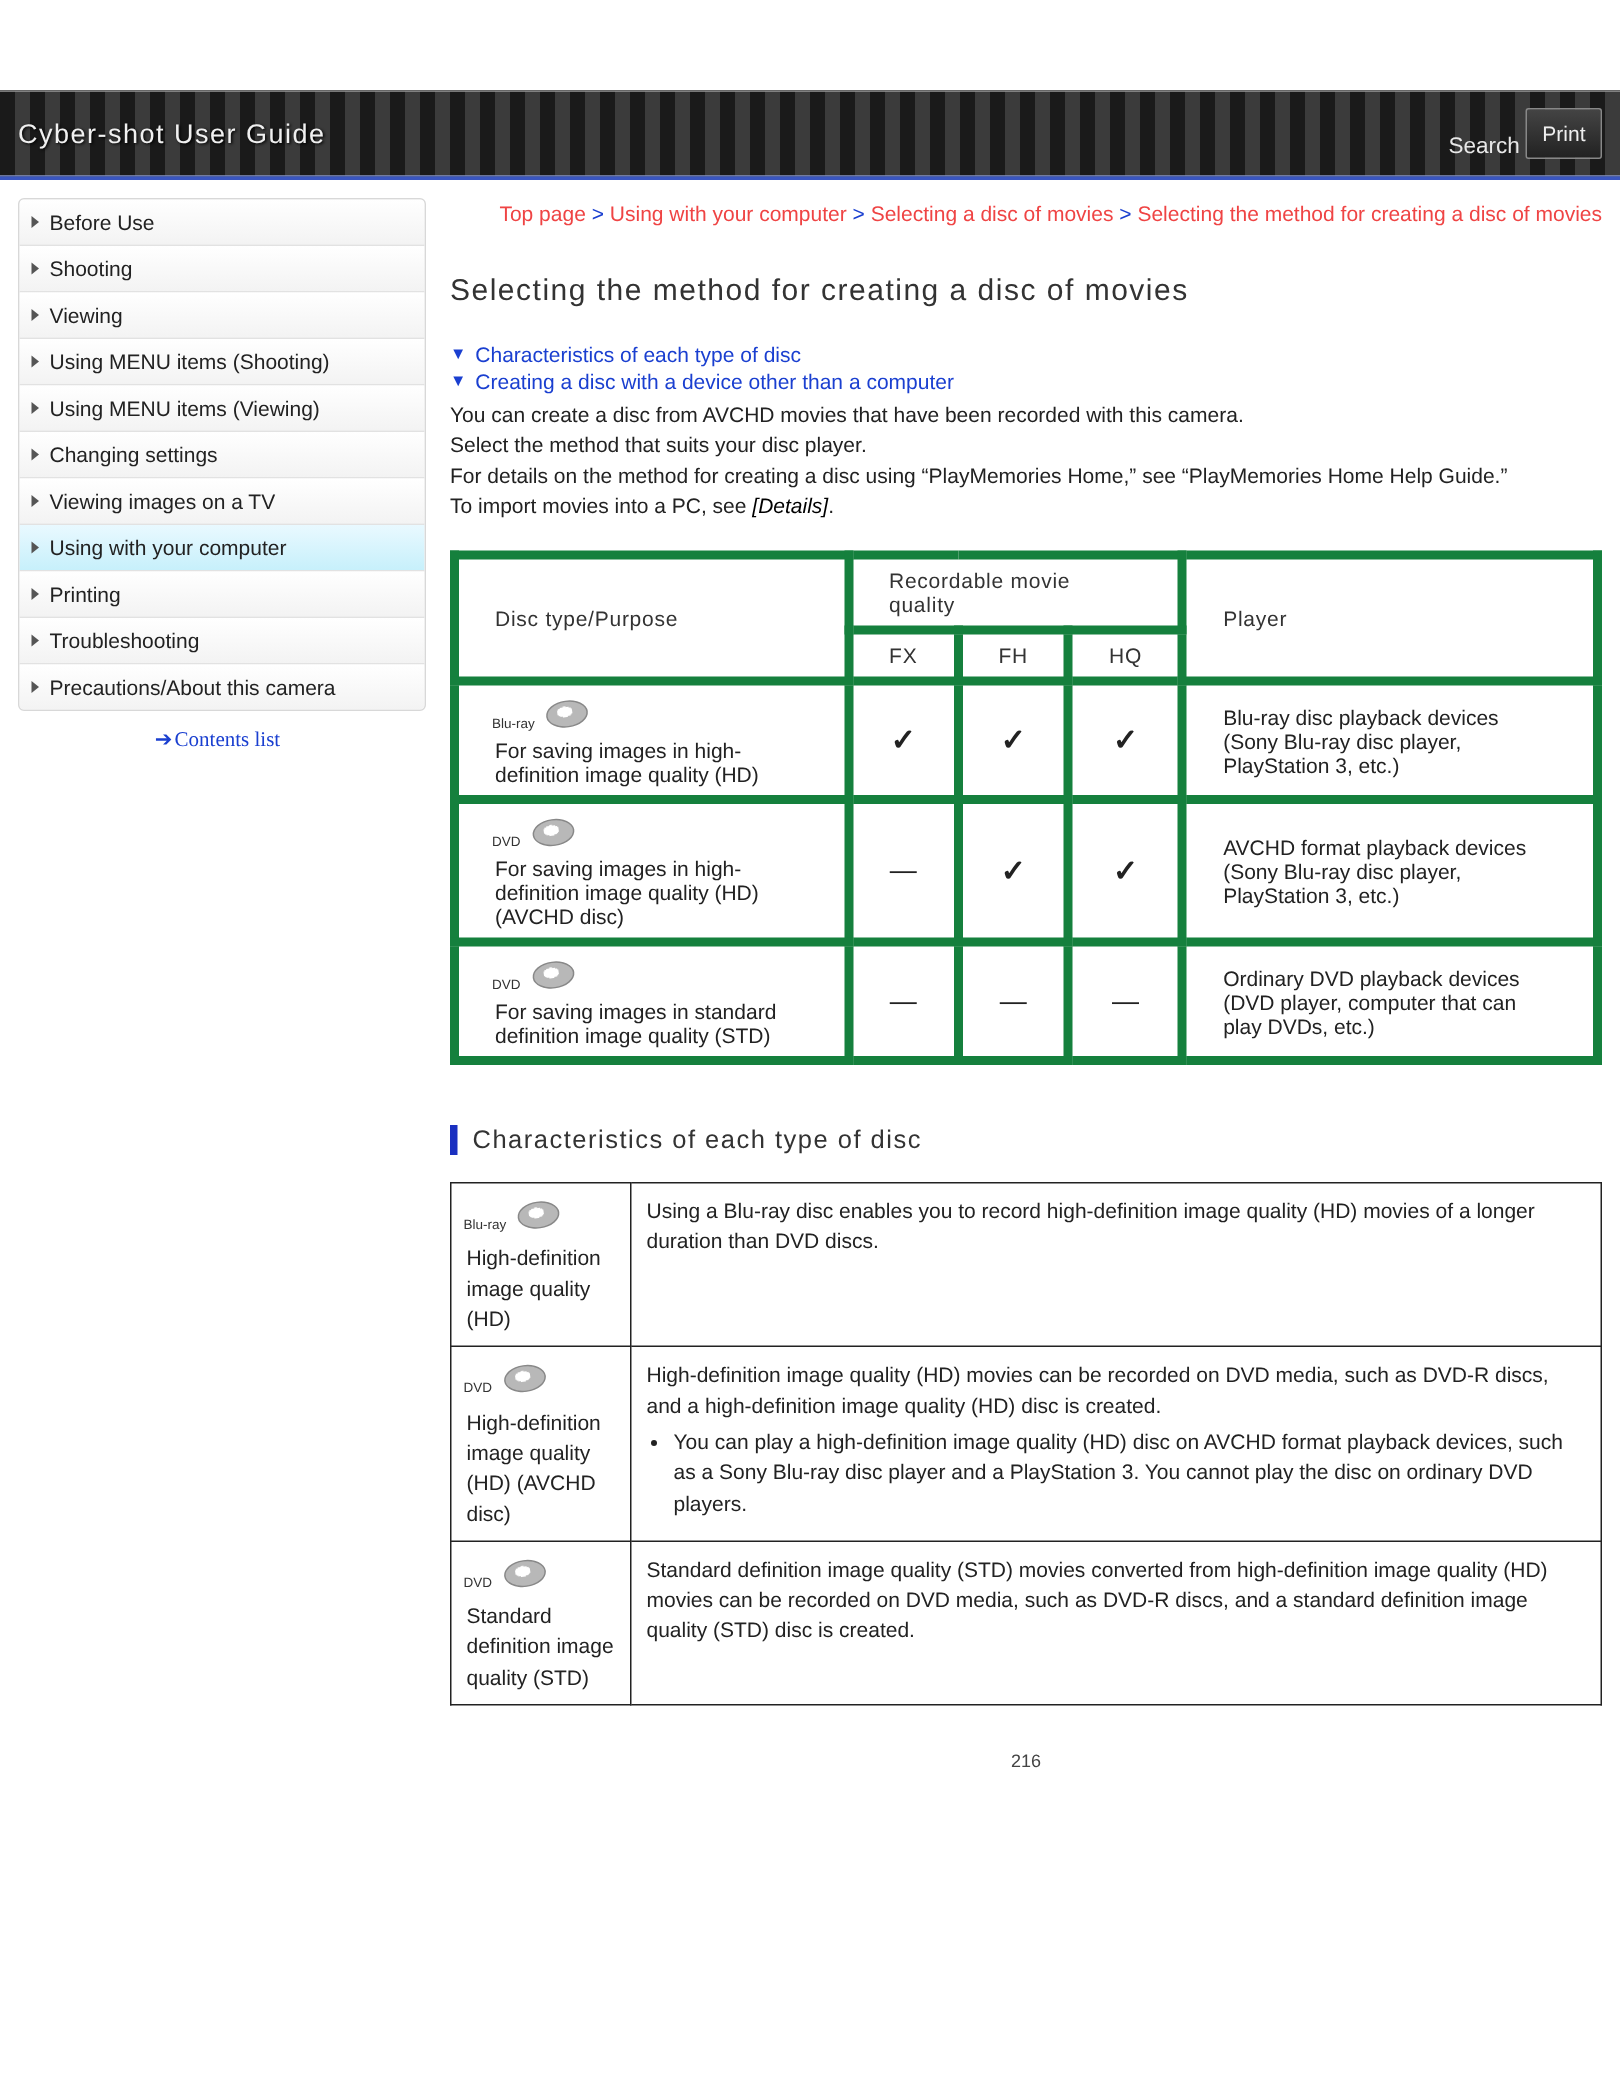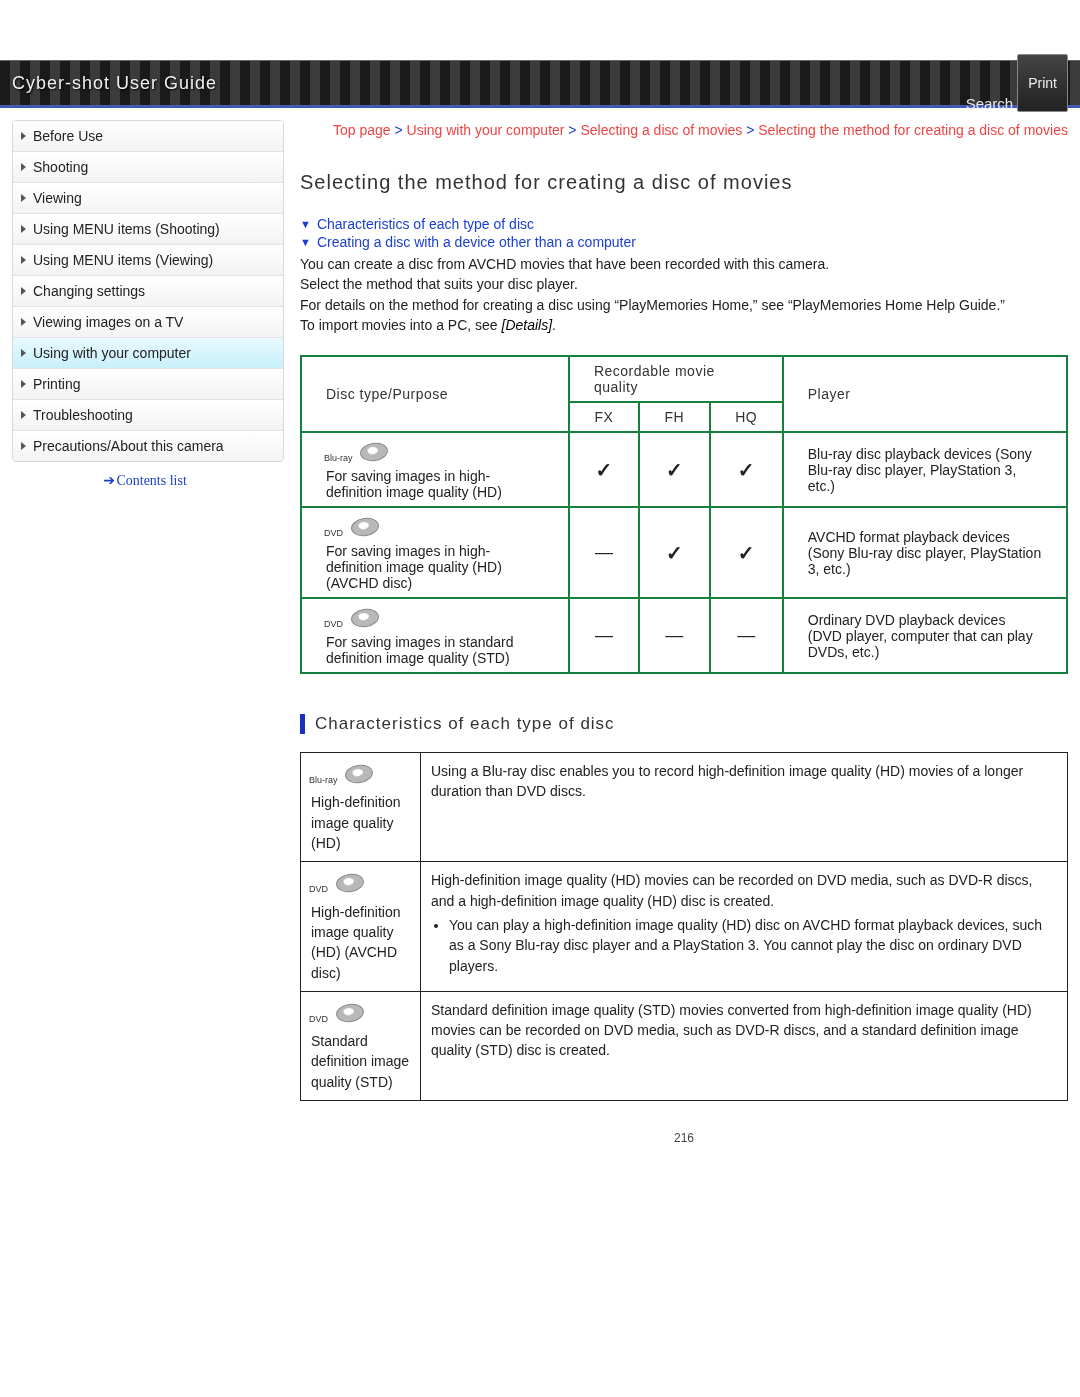--- a/index.html
+++ b/index.html
@@ -1,32 +1,32 @@
 <!DOCTYPE html>
 <html><head>
 <meta charset="utf-8">
 <style>
   * { box-sizing: border-box; margin: 0; padding: 0; }
   body { font-family: Arial, Helvetica, sans-serif; font-size: 14px; color: #222; background: #fff; width: 1080px; }
   .topbar {
-    height: 46px;
+    height: 58px;
     background: repeating-linear-gradient(90deg, #1a1a1a 0 10px, #3b3b3b 10px 20px);
     border-top: 1px solid #666;
     border-bottom: 1px solid #4b5fa7;
     display: flex; align-items: center; justify-content: space-between;
     padding: 0 12px;
     margin-top: 60px;
   }
   .divider-line { height: 2px; background: #3a56c0; }
   .topbar-title { color: #f0f0f0; font-size: 18px; letter-spacing: 1px; font-weight: normal; text-shadow: 1px 1px 2px #000; }
   .topbar-right { display: flex; align-items: flex-end; gap: 4px; }
   .search-label { color: #e8e8e8; font-size: 15px; }
   .print-btn {
     background: linear-gradient(#444,#222); color:#eee; border:1px solid #888;
-    padding:20px 10px; font-size:14px; cursor:pointer; border-radius:2px;
+    padding:8px 10px; font-size:14px; cursor:pointer; border-radius:2px;
   }
   .page-wrap { display: flex; padding: 0 12px 40px; gap: 16px; }
   .sidebar { width: 272px; flex-shrink: 0; padding-top: 12px; }
   .nav-list { list-style:none; border:1px solid #d8d8d8; border-radius:4px; overflow:hidden; background:#fff; }
   .nav-item {
     padding: 7px 10px 7px 20px; font-size: 14px; color:#222;
     background: linear-gradient(#ffffff,#f3f3f3);
     border-bottom:1px solid #e2e2e2; cursor:pointer; position:relative;
   }
   .nav-item:last-child { border-bottom:none;}
@@ -41,21 +41,21 @@
   .contents-link .arrow { color:#1a3fd0; letter-spacing:-2px; }
   .main { flex:1; padding-top:12px; }
   .breadcrumb { color:#1a3fd0; font-size:14px; text-align:right; line-height:1.5; margin-bottom:30px; }
   .breadcrumb a { color:#ef4444; text-decoration:none; }
   h1.page-title { font-size:20px; font-weight:normal; letter-spacing:1px; color:#333; margin-bottom:22px; }
   .jump-link { color:#1a3fd0; font-size:14px; margin:2px 0; display:flex; align-items:center; gap:6px; }
   .jump-link .tri { color:#1a3fd0; font-size:11px;}
   .body-text { font-size:14px; line-height:1.45; margin-top:4px; }
   .body-text a { color:#000000; text-decoration:none;font-style:italic;}
   table.disc-table { border-collapse:collapse; width:100%; margin-top:20px; font-size:14px; }
-  table.disc-table th, table.disc-table td { border:2px solid #15803d; padding:6px 24px; text-align:left; vertical-align:middle;}
+  table.disc-table th, table.disc-table td { border:6px solid #15803d; padding:6px 24px; text-align:left; vertical-align:middle;}
   table.disc-table th { font-weight:normal; letter-spacing:0.5px; color:#333;}
   .disc-icon { display:inline-block; width:34px; height:24px; position:relative; margin-bottom:2px;}
   .disc-icon::after {
     content:""; position:absolute; left:2px; top:4px; width:26px; height:16px;
     border:1px solid #888; border-radius:50%;
     background: radial-gradient(ellipse at 45% 40%, #fff 0 25%, #b8b8b8 26% 100%);
     transform: rotate(-8deg);
   }
   .disc-label { font-size:9px; font-weight:normal; color:#333; position:relative; top:-4px; left:-2px;}
   .check { font-size:20px; font-weight:bold; }

